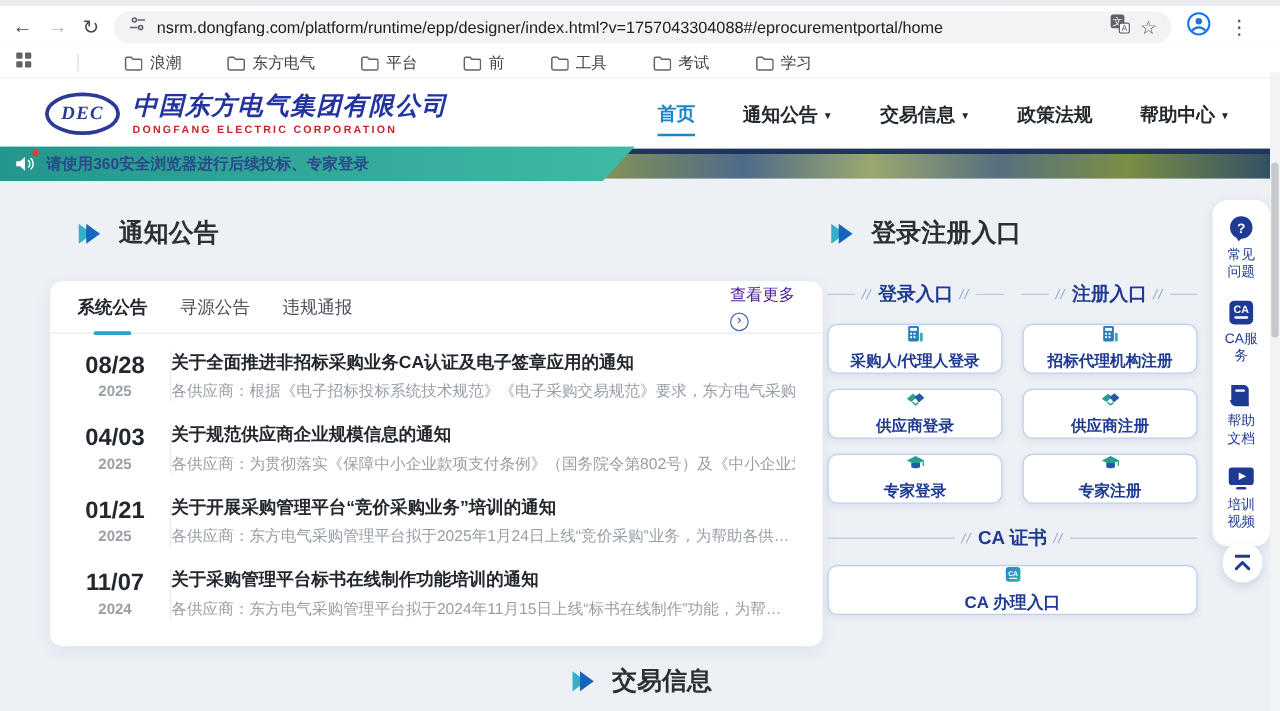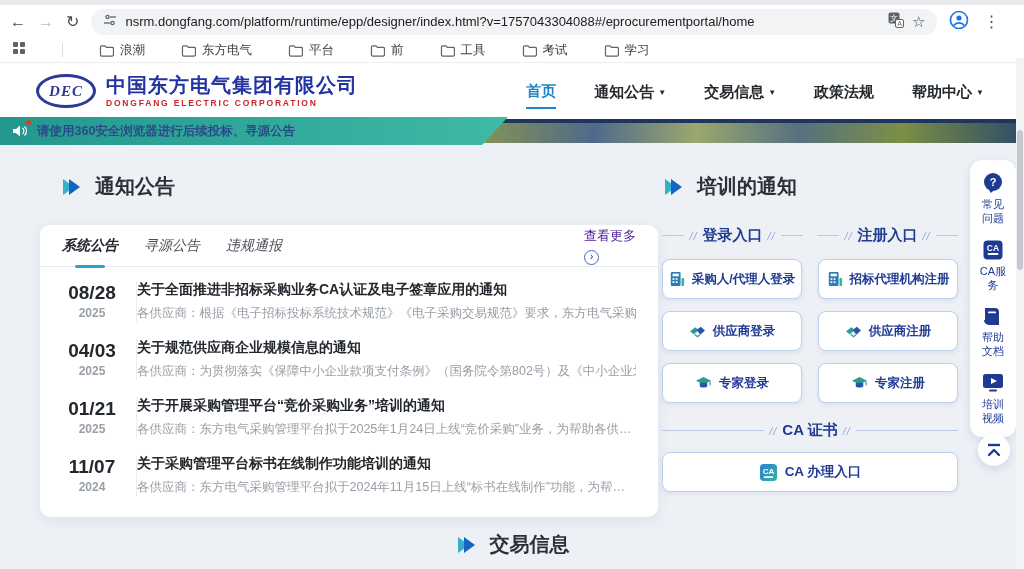--- a/index.html
+++ b/index.html
@@ -16,21 +16,21 @@
   .chrome-right { display:flex; align-items:center; gap:14px; }
   .bookmarks { height:25px; background:#fff; display:flex; align-items:center; padding:0 12px; gap:36px; border-bottom:1px solid #eceef0; }
   .bm-item { display:flex; align-items:center; gap:6px; font-size:12.5px; color:#3c4043; cursor:pointer; }
   .bm-sep { width:1px; height:14px; background:#dadce0; }
 
   
   .site-header { height:56px; background:#fff; display:flex; align-items:center; padding:0 40px 0 36px; }
   .logo-wrap { display:flex; align-items:center; gap:10px; }
   .logo-oval { width:60px; height:34px; border:3px solid #2b3a96; border-radius:50%; display:flex; align-items:center; justify-content:center; }
   .logo-oval span { font-family:"Liberation Serif", serif; font-style:italic; font-weight:bold; font-size:15px; color:#2b3a96; letter-spacing:1px; }
-  .company-cn { font-size:20px; font-weight:bold; color:#2333a0; letter-spacing:1px; line-height:1.1; }
+  .company-cn { font-size:20px; font-weight:bold; color:#2333a0; letter-spacing:1px; line-height:1.1;font-style:italic; }
   .company-en { font-size:8.5px; font-weight:bold; color:#c9252b; letter-spacing:1.8px; margin-top:2px; }
   .main-nav { margin-left:auto; display:flex; align-items:center; gap:38px; }
   .nav-item { font-size:15px; font-weight:bold; color:#24292e; cursor:pointer; display:flex; align-items:center; gap:4px; padding:8px 0 6px; }
   .nav-item .caret { font-size:8px; color:#24292e; }
   .nav-item.active { color:#1d86c8; border-bottom:2px solid #1d86c8; }
 
   
   .hero-strip { height:24px;
     background:
       linear-gradient(180deg, #20355e 0, #20355e 4px, rgba(0,0,0,0) 4px),
@@ -44,42 +44,42 @@
   .speaker-dot { position:absolute; right:-3px; top:-4px; width:5px; height:5px; border-radius:50%; background:#e23b2e; }
   .ticker-text { font-size:12.5px; color:#2a4a8a; font-weight:bold; }
 
   
   .content { position:relative; height:431px; background:#edf0f5; }
   .sec-head { display:flex; align-items:center; gap:13px; font-size:20px; font-weight:bold; color:#2b2f36; }
 
   .notices-head { position:absolute; left:60px; top:30px; }
   .notice-card { position:absolute; left:40px; top:82px; width:618px; height:292px; background:#fff; border-radius:10px; box-shadow:0 4px 14px rgba(30,60,120,.07); }
   .tabs-row { display:flex; align-items:center; height:42px; padding:0 22px; border-bottom:1px solid #ececf0; gap:26px; }
-  .tab { font-size:14px; color:#4a4f57; cursor:pointer; position:relative; height:42px; display:flex; align-items:center;font-style:italic; }
+  .tab { font-size:14px; color:#4a4f57; cursor:pointer; position:relative; height:42px; display:flex; align-items:center; }
   .tab.active { font-weight:bold; color:#23272e; }
   .tab.active::after { content:""; position:absolute; left:50%; transform:translateX(-50%); bottom:-1px; width:30px; height:3px; border-radius:2px; background:#2aa3cf; }
   .more-link { margin-left:auto; display:flex; gap:5px; color:#4c1d95; font-size:13px; cursor:pointer;flex-direction:column; }
   .more-circle { width:15px; height:15px; border:1px solid #4a69b7; border-radius:50%; display:flex; align-items:center; justify-content:center; font-size:11px; line-height:1; padding-bottom:1px; }
   .notice-list { padding:5px 22px 0; }
   .notice-item { display:flex; align-items:center; height:58px; cursor:pointer; }
   .n-date { width:60px; text-align:center; flex:none; }
   .n-md { font-size:19px; font-weight:bold; color:#23272e; }
   .n-yr { font-size:12px; color:#9aa0a8; margin-top:2px;font-weight:bold; }
   .n-body { margin-left:14px; padding-left:0; border-left:1px solid #ececf0; flex:1; overflow:hidden; }
   .n-title { font-size:14px; font-weight:bold; color:#23272e; white-space:nowrap; overflow:hidden; text-overflow:ellipsis; }
   .n-desc { font-size:12.5px; color:#989ea6; margin-top:6px; white-space:nowrap; overflow:hidden; }
 
   .right-col { position:absolute; left:662px; top:30px; width:296px; }
   .deco-row { display:flex; gap:14px; margin-top:26px; }
   .deco-header { flex:1; display:flex; align-items:center; gap:5px; }
   .deco-line { flex:1; height:1px; background:#b9c9e8; }
   .deco-slash { font-size:11px; font-style:italic; color:#8fa9d9; letter-spacing:1px; }
   .deco-label { font-size:15px; font-weight:bold; color:#1f3a93; white-space:nowrap; }
   .btn-grid { display:grid; grid-template-columns:1fr 1fr; column-gap:16px; row-gap:12px; margin-top:14px; }
-  .portal-btn { height:40px; background:#fff; border:1px solid #bccfee; border-radius:8px; box-shadow:0 2px 5px rgba(30,60,120,.08); display:flex; align-items:center; justify-content:center; gap:7px; color:#1f3a93; font-size:12.5px; font-weight:bold; cursor:pointer; white-space:nowrap; }
+  .portal-btn { height:40px; background:#fff; border:1px solid #bccfee; border-radius:8px; box-shadow:0 2px 5px rgba(30,60,120,.08); display:flex; align-items:center; justify-content:center; gap:7px; color:#1f3a93; font-size:12.5px; font-weight:bold; cursor:pointer; white-space:nowrap;flex-direction:column; }
   .ca-row { margin-top:18px; }
   .ca-btn { margin-top:12px; width:100%; font-size:13.5px; }
 
   .trade-head { position:absolute; left:0; right:0; top:388px; display:flex; justify-content:center; }
 
   
   .float-nav { position:absolute; right:8px; top:160px; width:46px; background:#fff; border-radius:12px; box-shadow:0 3px 10px rgba(30,60,120,.12); padding:12px 2px; display:flex; flex-direction:column; align-items:center; gap:13px; z-index:6; }
   .fn-item { display:flex; flex-direction:column; align-items:center; gap:3px; cursor:pointer; }
   .fn-label { width:28px; font-size:11px; color:#1f3a93; text-align:center; line-height:1.3; word-break:break-all; }
   .to-top { position:absolute; right:14px; top:434px; width:32px; height:32px; background:#fff; border-radius:50%; box-shadow:0 3px 8px rgba(30,60,120,.15); display:flex; align-items:center; justify-content:center; cursor:pointer; z-index:6; }
@@ -219,21 +219,21 @@
 
   <div class="hero-strip"></div>
   <div class="ticker">
     <span class="speaker-wrap">
       <svg width="16" height="14" viewBox="0 0 16 14">
           <path d="M1 5 h3 l4 -3.5 v11 L4 9 H1 z" fill="#fff"></path>
           <path d="M10.5 4 a4 4 0 0 1 0 6 M12.5 2.5 a6 6 0 0 1 0 9" fill="none" stroke="#fff" stroke-width="1.2"></path>
         </svg>
       <span class="speaker-dot"></span>
     </span>
-    <span class="ticker-text">请使用360安全浏览器进行后续投标、寻源公告</span>
+    <span class="ticker-text">请使用360安全浏览器进行后续投标、专家登录</span>
   </div>
 
   <div class="content">
 
     <div class="sec-head notices-head">
       <svg width="22" height="18" viewBox="0 0 22 18">
           <polygon points="3,1 14,9 3,17" fill="#35b0c9"></polygon>
           <polygon points="9,1 20,9 9,17" fill="#1565c0"></polygon>
         </svg>
       <span>通知公告</span>
@@ -292,21 +292,21 @@
         </div>
       </div>
     </div>
 
     <div class="right-col">
       <div class="sec-head">
         <svg width="22" height="18" viewBox="0 0 22 18">
             <polygon points="3,1 14,9 3,17" fill="#35b0c9"></polygon>
             <polygon points="9,1 20,9 9,17" fill="#1565c0"></polygon>
           </svg>
-        <span>培训的通知</span>
+        <span>登录注册入口</span>
       </div>
 
       <div class="deco-row">
         <div class="deco-header">
           <span class="deco-line"></span>
             <span class="deco-slash">//</span>
           <span class="deco-label">登录入口</span>
           <span class="deco-slash">//</span>
             <span class="deco-line"></span>
         </div>

